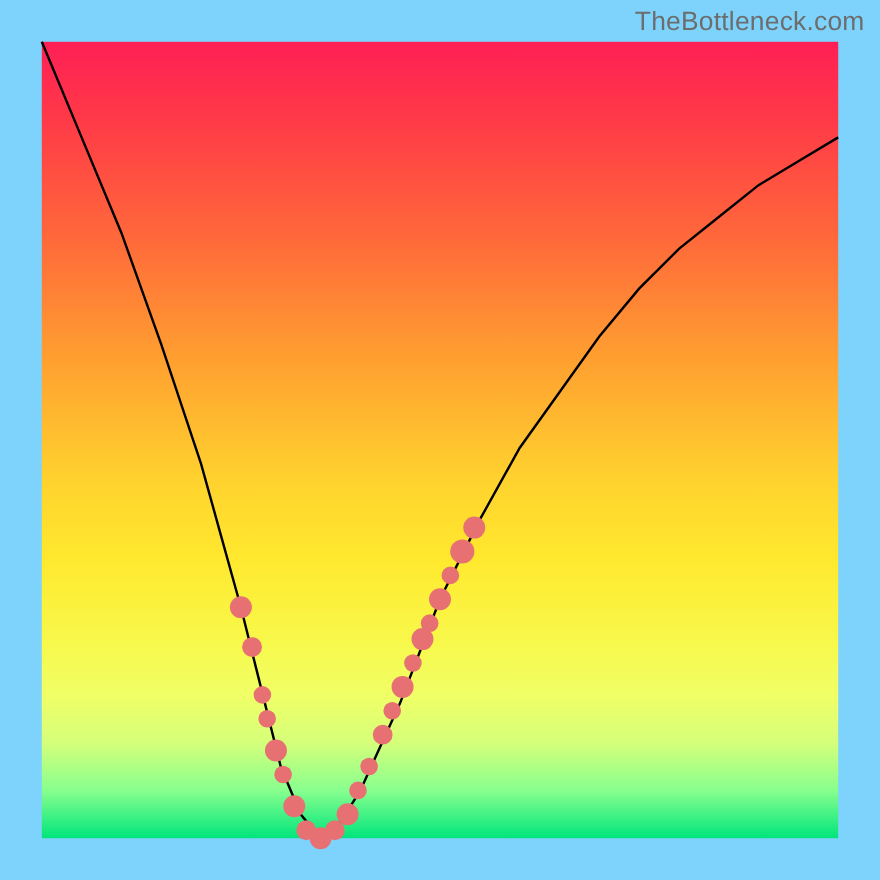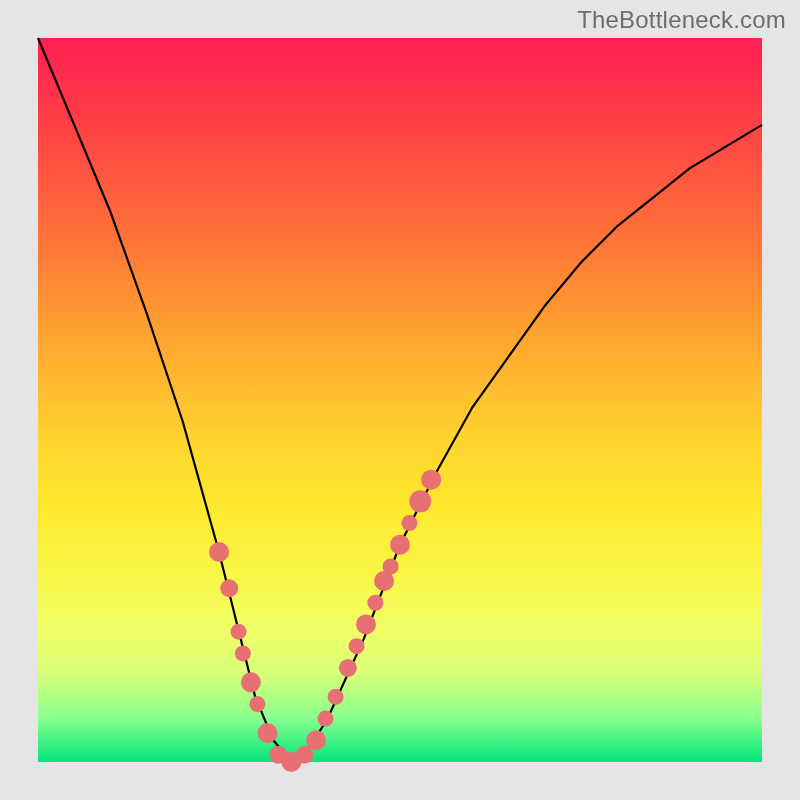--- a/index.html
+++ b/index.html
@@ -8,21 +8,21 @@
     width: 800px;
     height: 800px;
     background: #000;
     font-family: Arial, Helvetica, sans-serif;
     overflow: hidden;
   }
   .stage {
     position: relative;
     width: 800px;
     height: 800px;
-    background: #e5e5e5;
+    background: #7dd3fc;
   }
   .plot-area {
     position: absolute;
     left: 38px;
     top: 38px;
     width: 724px;
     height: 724px;
     
     background: linear-gradient(to bottom,
       #ff1f55 0%,

